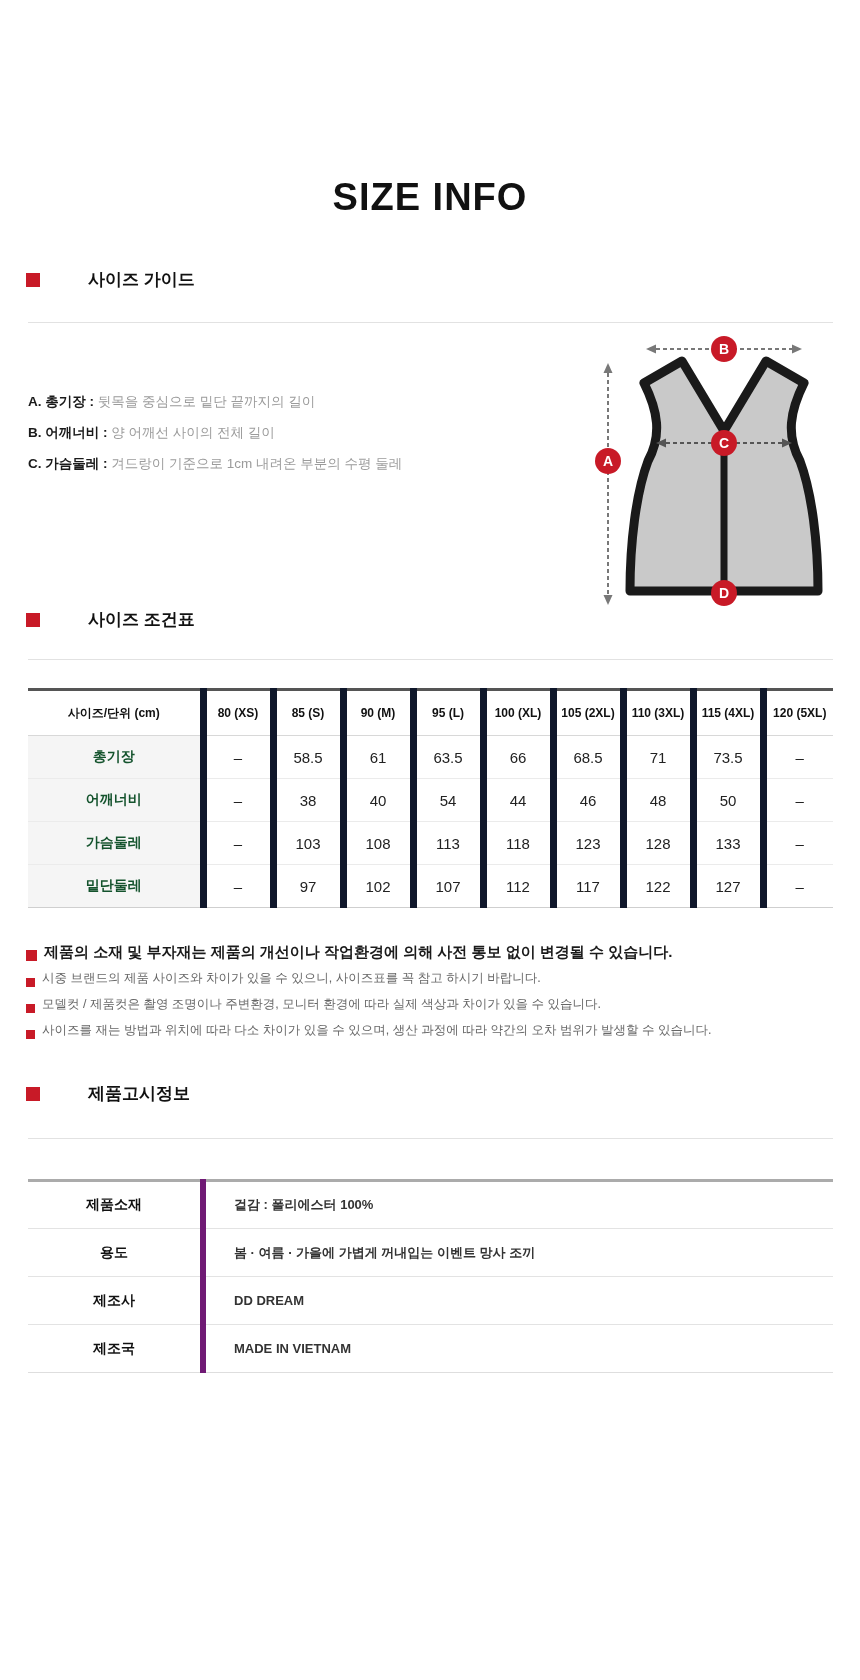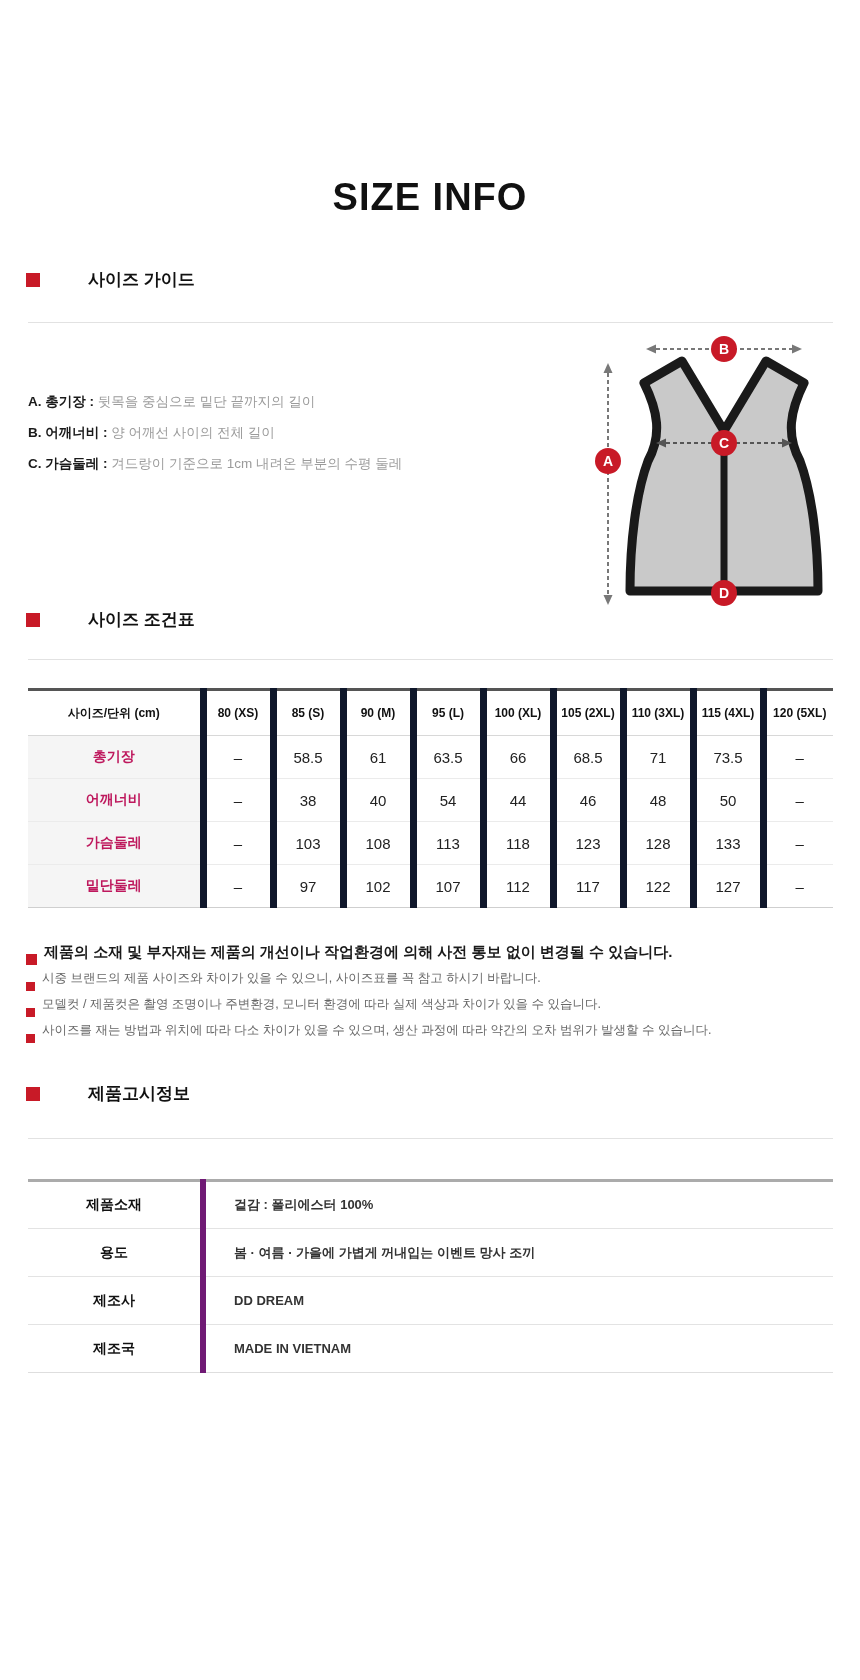--- a/index.html
+++ b/index.html
@@ -40,25 +40,25 @@
     border-top:3px solid #555; border-bottom:1px solid #cfcfcf; }
   table.size th, table.size td { text-align:center; vertical-align:middle;
     border-left:7px solid #0f172a; overflow:hidden; }
   table.size th:first-child, table.size td:first-child { border-left:none; }
   table.size thead tr { height:46px; }
   table.size tbody tr { height:43px; }
   table.size thead th { font-size:12px; font-weight:bold; color:#111;
     border-bottom:1px solid #d8d8d8; }
   table.size tbody tr + tr td { border-top:1px solid #ebebeb; }
   table.size td { font-size:15px; color:#222; }
-  table.size td.rowlabel { background:#f5f5f5; font-weight:bold; font-size:14px; color:#be185d; }
+  table.size td.rowlabel { background:#f5f5f5; font-weight:bold; font-size:14px; color:#14532d; }
 
   
   .notes { top:938px; left:26px; width:810px; }
-  .note { display:flex; align-items:flex-end; line-height:26px; font-size:12.5px; color:#666; white-space:nowrap; }
+  .note { display:flex; align-items:center; line-height:26px; font-size:12.5px; color:#666; white-space:nowrap; }
   .note .nsq { width:9px; height:9px; background:var(--accent); margin:8px 7px 0 0; flex:none; }
   .note.strong { font-size:15px; font-weight:bold; color:#1a1a1a; line-height:27px; }
   .note.strong .nsq { width:11px; height:11px; margin-top:8px; }
 
   
   .info-table-wrap { top:1179px; left:28px; width:805px; }
   table.info { border-collapse:collapse; width:805px; table-layout:fixed;
     border-top:3px solid #ababab; border-bottom:1px solid #dedede; }
   table.info tr { height:48px; }
   table.info tr + tr td { border-top:1px solid #e3e3e3; }

